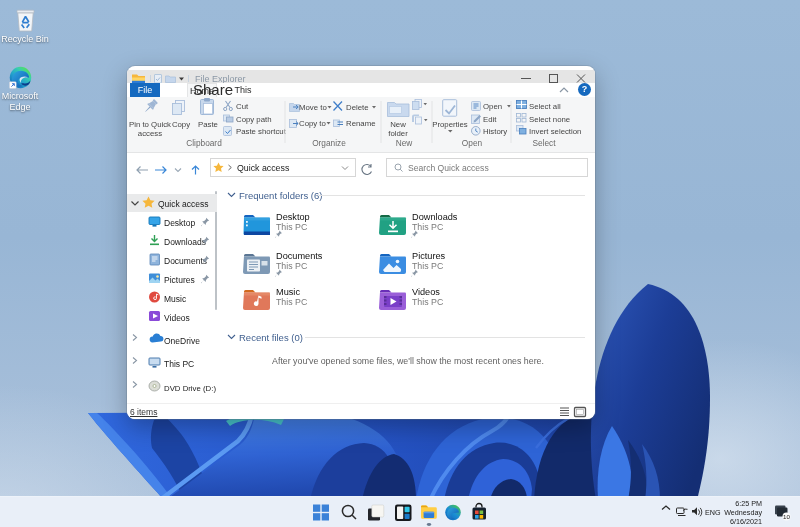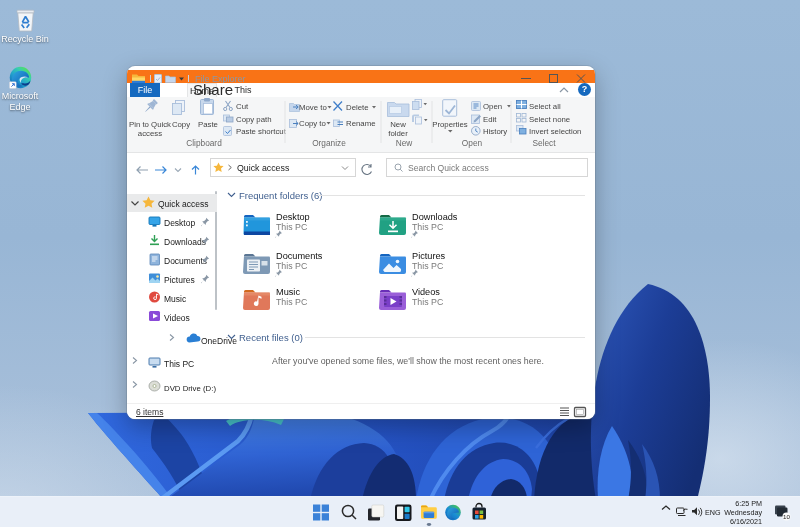--- a/index.html
+++ b/index.html
@@ -6,21 +6,21 @@
 html,body { width:800px; height:527px; overflow:hidden; font-family:"Liberation Sans", sans-serif; }
 #desktop { position:absolute; inset:0; width:800px; height:527px;
   background:
     radial-gradient(ellipse 280px 200px at 90% 87%, rgba(228,237,246,0.55) 0%, rgba(228,237,246,0) 60%),
     radial-gradient(ellipse 380px 260px at 0% 100%, rgba(216,228,240,0.55) 0%, rgba(216,228,240,0) 55%),
     linear-gradient(to bottom, #9cbad8 0%, #98b6d5 45%, #aec3dc 100%); }
 #bloom { position:absolute; left:0; top:0; }
 .dicon { position:absolute; text-align:center; color:#fff; font-size:9px; text-shadow:0 1px 2px rgba(0,0,0,.55); line-height:1.18; }
 #taskbar { position:absolute; left:0; top:496px; width:800px; height:31px; background:#e9eff8; border-top:1px solid #eef3fa; }
 #win { position:absolute; left:127px; top:66px; width:468px; height:353px; background:#fff; border-radius:8px; box-shadow:0 8px 24px rgba(0,0,0,.28), 0 0 0 1px rgba(120,140,160,.35); overflow:hidden; }
-#titlebar { position:absolute; left:0; top:4px; width:100%; height:17px; background:#f97316; }
+#titlebar { position:absolute; left:0; top:4px; width:100%; height:17px; background:#e5e5e5; }
 #tabrow { position:absolute; left:0; top:17px; width:100%; height:14px; background:#fff; }
 #ribbon { position:absolute; left:0; top:31px; width:100%; height:56px; background:#f5f6f7; border-bottom:1px solid #e4e5e6; font-size:8.5px; color:#454545; }
 #addr { position:absolute; left:0; top:88px; width:100%; height:31px; background:#fff; }
 #content { position:absolute; left:0; top:119px; width:100%; height:218px; background:#fff; }
 #nav { position:absolute; left:0; top:0; width:100px; height:218px; font-size:8.8px; color:#1a1a1a; }
 #main { position:absolute; left:100px; top:0; width:368px; height:218px; }
 #status { position:absolute; left:0; top:337px; width:100%; height:16px; background:#fff; border-top:1px solid #efefef; font-size:8.5px; color:#333; }
 .navrow { position:absolute; left:0; width:100px; height:18px; display:flex; align-items:center; }
 </style>
 </head>
@@ -366,21 +366,21 @@
           <text x="37" y="12.5" font-size="8.5" fill="#1a1a1a">Music</text>
         </svg>
       </div>
       <div class="navrow" style="top:123px;">
         <svg width="89" height="18" viewBox="0 0 89 18">
           <rect x="22" y="3" width="11" height="10" rx="1.5" fill="#8a4ad8"></rect>
           <path d="M26 5.5 l5 2.5 l-5 2.5 Z" fill="#fff"></path>
           <text x="37" y="12.5" font-size="8.5" fill="#1a1a1a">Videos</text>
         </svg>
       </div>
-      <div class="navrow" style="top:146px;margin-left:37px;">
+      <div class="navrow" style="top:146px;">
         <svg width="89" height="18" viewBox="0 0 89 18">
           <path d="M6 6.5 l3.5 3 l-3.5 3" stroke="#8a97a5" stroke-width="1.1" fill="none" transform="translate(0,-3)"></path>
           <path d="M25.5 11.5 a3 3 0 0 1 0.3 -6 a4 4 0 0 1 7.6 -0.6 a2.8 2.8 0 0 1 0.4 5.6 Z" fill="#2a7fd4"></path>
           <text x="37" y="12.5" font-size="8.5" fill="#1a1a1a">OneDrive</text>
         </svg>
       </div>
       <div class="navrow" style="top:169px;">
         <svg width="89" height="18" viewBox="0 0 89 18">
           <path d="M6 6.5 l3.5 3 l-3.5 3" stroke="#8a97a5" stroke-width="1.1" fill="none" transform="translate(0,-3)"></path>
           <rect x="22" y="4" width="11" height="7" rx="0.8" fill="#c8dcf0" stroke="#3a6ea5" stroke-width="0.9"></rect>
@@ -475,21 +475,21 @@
         <text x="185" y="119.5" font-size="8.8" fill="#7a7a7a">This PC</text>
 
         <path d="M1 150 l3.5 3.5 L8 150" stroke="#41608f" stroke-width="1.1" fill="none"></path>
         <text x="12" y="156" font-size="9.5" fill="#41608f">Recent files (0)</text>
         <line x1="78" y1="152.5" x2="358" y2="152.5" stroke="#e3e3e3"></line>
         <text x="181" y="179" font-size="8.8" fill="#5f5f5f" text-anchor="middle">After you've opened some files, we'll show the most recent ones here.</text>
       </svg>
     </div>
   </div>
   <div id="status">
-    <span style="position:absolute; left:9px; top:3px;text-decoration:underline;">6 items</span>
+    <span style="position:absolute; left:3px; top:3px;text-decoration:underline;">6 items</span>
     <svg width="30" height="12" viewBox="0 0 30 12" style="position:absolute; right:6px; top:2px;">
       <path d="M1 2 h9 M1 4.5 h9 M1 7 h9 M1 9.5 h9" stroke="#555" stroke-width="1.2"></path>
       <rect x="15.5" y="1.5" width="11" height="9" rx="1" fill="none" stroke="#555" stroke-width="1.3"></rect>
       <rect x="17.5" y="3.5" width="7" height="5" fill="#fff" stroke="#999" stroke-width="0.6"></rect>
     </svg>
   </div>
 </div>
 
 <div id="taskbar">
   <svg width="800" height="31" viewBox="0 0 800 31">

